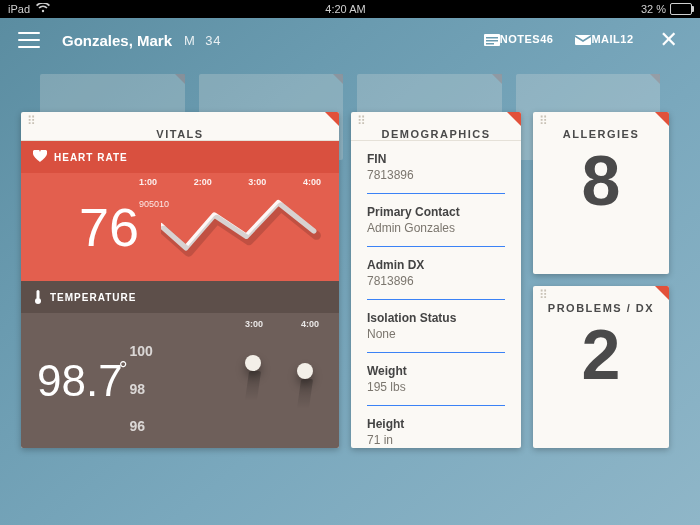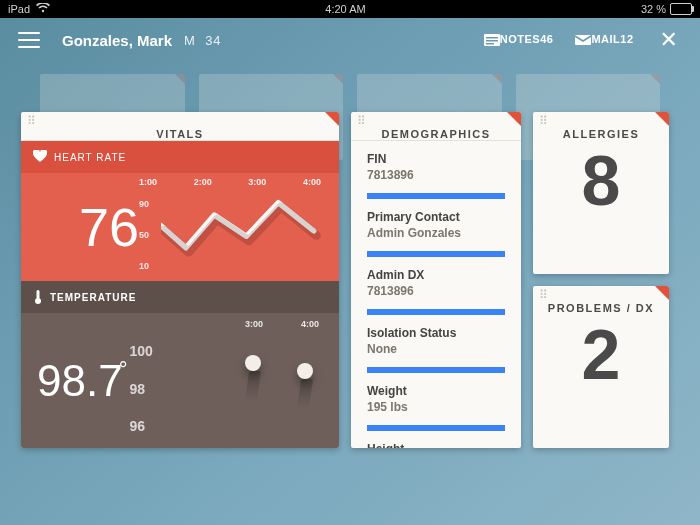--- a/index.html
+++ b/index.html
@@ -35,49 +35,49 @@
 
 .card{background:#fbf9f5;border-radius:2px;box-shadow:0 2px 6px rgba(0,0,0,.25);position:relative;overflow:hidden;}
 .card-corner{position:absolute;top:0;right:0;width:0;height:0;border-style:solid;border-width:0 14px 14px 0;border-color:transparent #e2513a transparent transparent;}
 .drag-dots{position:absolute;top:6px;left:6px;color:#c9c2b6;font-size:12px;letter-spacing:1px;line-height:6px;}
 .card-title{text-align:center;font-size:11px;font-weight:700;letter-spacing:1.5px;color:#4a4a4a;padding:16px 0 0;}
 .card-title.bordered{border-bottom:1px solid #e5e1d8;}
 
 
 .vitals{height:336px;display:flex;flex-direction:column;}
 .hr-block{background:#e35f4e;color:#fff;position:relative;}
-.hr-head{display:flex;align-items:center;gap:7px;padding:9px 12px;font-size:10px;font-weight:400;letter-spacing:1px;background:#d9503f;}
+.hr-head{display:flex;align-items:center;gap:7px;padding:9px 12px;font-size:10px;font-weight:700;letter-spacing:1px;background:#d9503f;}
 .hr-body{display:flex;align-items:center;height:108px;padding:0 12px 0 16px;position:relative;}
 .hr-big{font-size:54px;font-weight:200;line-height:1;margin-left:42px;}
 .hr-chart{flex:1;position:relative;height:100%;}
 .time-row{position:absolute;top:4px;left:0;right:6px;display:flex;justify-content:space-between;font-size:9px;font-weight:700;opacity:.9;}
-.y-axis-hr{position:absolute;left:0;top:26px;bottom:10px;width:18px;display:flex;flex-direction:column;justify-content:space-between;font-size:9px;font-weight:700;opacity:.85;}
+.y-axis-hr{position:absolute;left:0;top:26px;bottom:10px;width:18px;display:flex;flex-direction:row;justify-content:space-between;font-size:9px;font-weight:400;opacity:.85;}
 .hr-spark{position:absolute;left:22px;right:6px;top:26px;bottom:10px;}
 
 .temp-block{background:#6e5f5a;color:#fff;flex:1;display:flex;flex-direction:column;}
 .temp-head{display:flex;align-items:center;gap:7px;padding:9px 12px;font-size:10px;font-weight:700;letter-spacing:1px;background:#5d4f4a;}
 .thermo-ic{width:10px;height:14px;}
 .temp-body{display:flex;align-items:center;flex:1;padding:0 12px 0 16px;position:relative;}
 .temp-big{font-size:44px;font-weight:200;line-height:1;}
 .temp-big sup{font-size:22px;vertical-align:top;margin-left:-4px;}
 .temp-right{flex:1;position:relative;height:100%;}
 .temp-times{position:absolute;top:6px;right:8px;display:flex;gap:38px;font-size:9px;font-weight:700;opacity:.85;}
 .temp-yaxis{position:absolute;left:2px;top:30px;bottom:14px;width:22px;display:flex;flex-direction:column;justify-content:space-between;font-size:14px;font-weight:700;opacity:.75;}
 .knob{position:absolute;width:16px;height:16px;border-radius:50%;background:#f3efe8;box-shadow:0 6px 10px rgba(0,0,0,.35);}
 .knob1{top:42px;right:66px;}
 .knob2{top:50px;right:14px;}
 .knob .sh{position:absolute;left:2px;top:16px;width:12px;height:30px;background:linear-gradient(rgba(0,0,0,.25),transparent);transform:skewX(-8deg);border-radius:2px;}
 
 
 .demo-card{height:336px;}
 .demo-list{padding:0 16px;font-size:12px;color:#3a3a3a;}
-.demo-item{padding:11px 0;border-bottom:6px solid #3b82f6;}
+.demo-item{padding:11px 0;border-bottom:1px solid #3b82f6;}
 .demo-item:last-child{border-bottom:none;}
 .demo-label{font-weight:700;color:#444;}
-.demo-value{color:#7b766e;margin-top:2px;font-weight:bold;}
+.demo-value{color:#7b766e;margin-top:2px;}
 
 
 .stat-card{height:162px;display:flex;flex-direction:column;align-items:center;}
 .stat-big{font-size:70px;font-weight:700;color:#4a4a4a;line-height:1;margin-top:6px;}
 
 .heart-ic path{fill:#fff;}
 </style>
 </head>
 <body>
 

